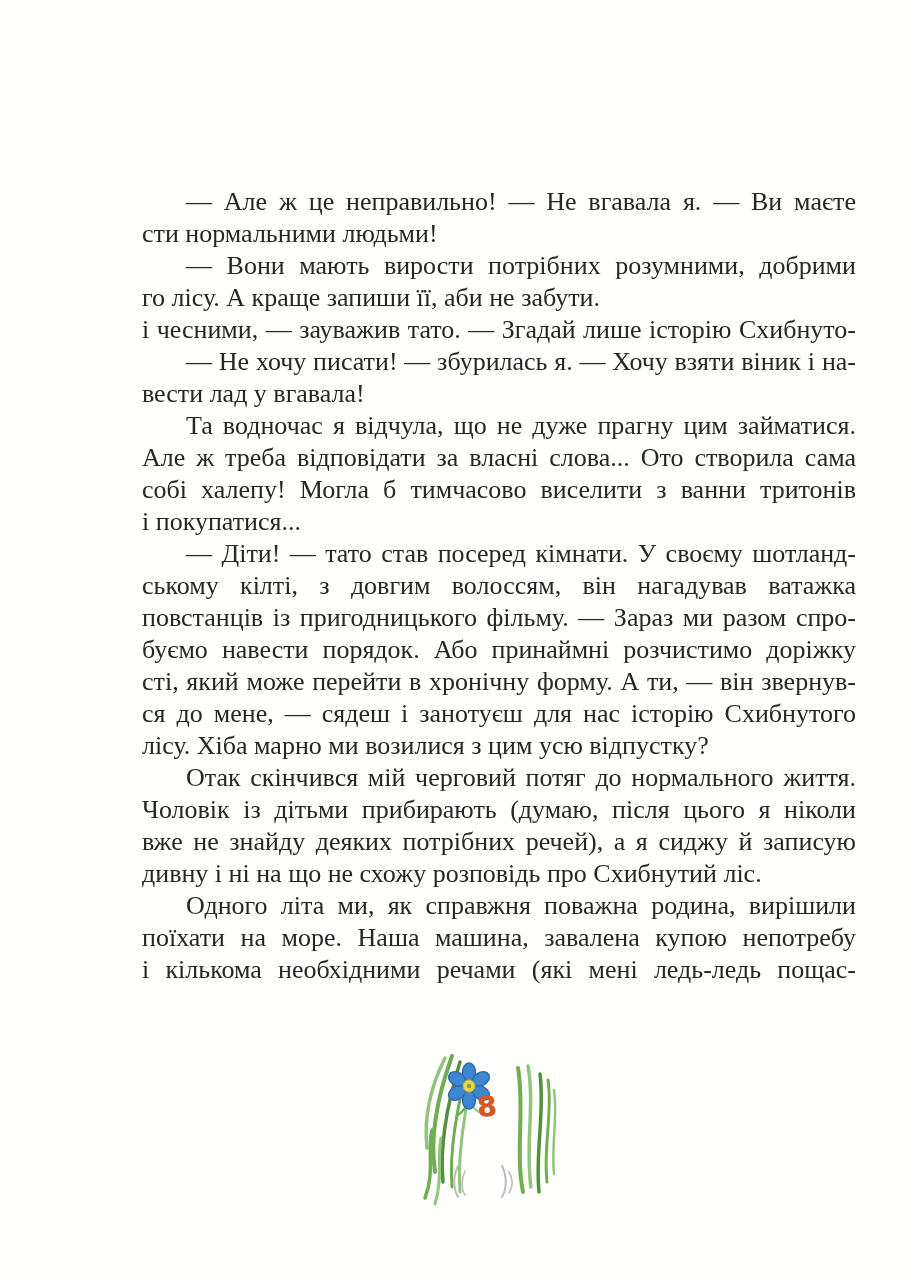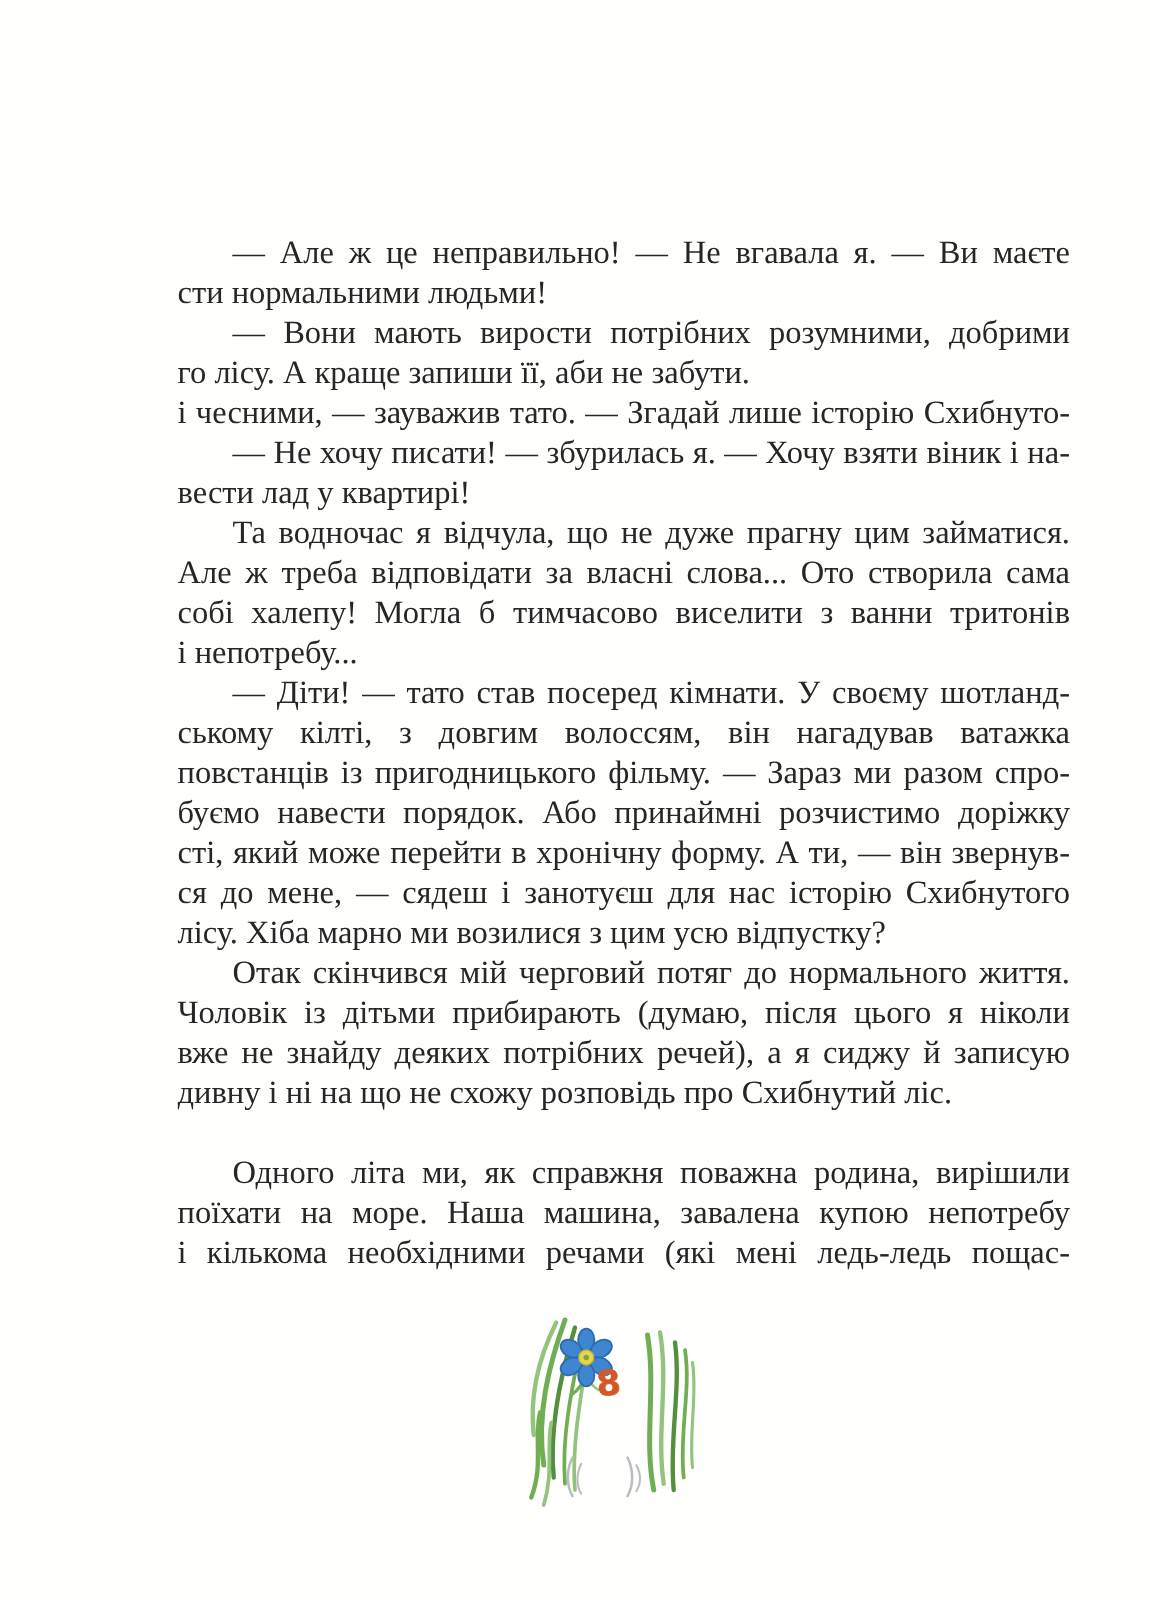--- a/index.html
+++ b/index.html
@@ -15,21 +15,21 @@
   .text-block {
     position: absolute;
     left: 142px;
     top: 186px;
     width: 714px;
     color: #262626;
     font-size: 26px;
     line-height: 32px;
   }
   .para { margin: 0; }
-  .para.gap { margin-top: 32px; }
+  .para.gap { }
   .line {
     text-align: justify;
     height: 32px;
     overflow: hidden;
   }
   .line.first { text-indent: 44px; }
   .line.justify::after {
     content: "";
     display: inline-block;
     width: 100%;
@@ -65,27 +65,27 @@
         <div class="line first justify">— Але ж це неправильно! — Не вгавала я. — Ви маєте виро-</div>
         <div class="line">сти нормальними людьми!</div>
       </div>
       <div class="para">
         <div class="line first justify">— Вони мають вирости потрібних розумними, добрими</div>
         <div class="line">го лісу. А краще запиши її, аби не забути.</div>
         <div class="line justify">і чесними, — зауважив тато. — Згадай лише історію Схибнуто-</div>
       </div>
       <div class="para">
         <div class="line first justify">— Не хочу писати! — збурилась я. — Хочу взяти віник і на-</div>
-        <div class="line">вести лад у квартирі!</div>
+        <div class="line">вести лад у вгавала!</div>
       </div>
       <div class="para">
         <div class="line first justify">Та водночас я відчула, що не дуже прагну цим займатися.</div>
         <div class="line justify">Але ж треба відповідати за власні слова... Ото створила сама</div>
         <div class="line justify">собі халепу! Могла б тимчасово виселити з ванни тритонів</div>
-        <div class="line">і непотребу...</div>
+        <div class="line">і покупатися...</div>
       </div>
       <div class="para">
         <div class="line first justify">— Діти! — тато став посеред кімнати. У своєму шотланд-</div>
         <div class="line justify">ському кілті, з довгим волоссям, він нагадував ватажка</div>
         <div class="line justify">повстанців із пригодницького фільму. — Зараз ми разом спро-</div>
         <div class="line justify">буємо навести порядок. Або принаймні розчистимо доріжку</div>
         <div class="line justify">сті, який може перейти в хронічну форму. А ти, — він звернув-</div>
         <div class="line justify">ся до мене, — сядеш і занотуєш для нас історію Схибнутого</div>
         <div class="line">лісу. Хіба марно ми возилися з цим усю відпустку?</div>
       </div>

